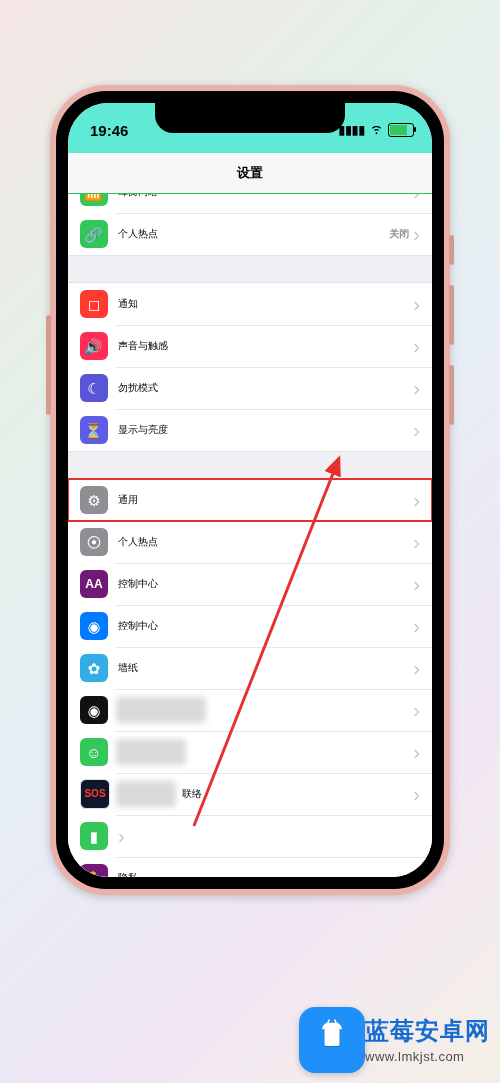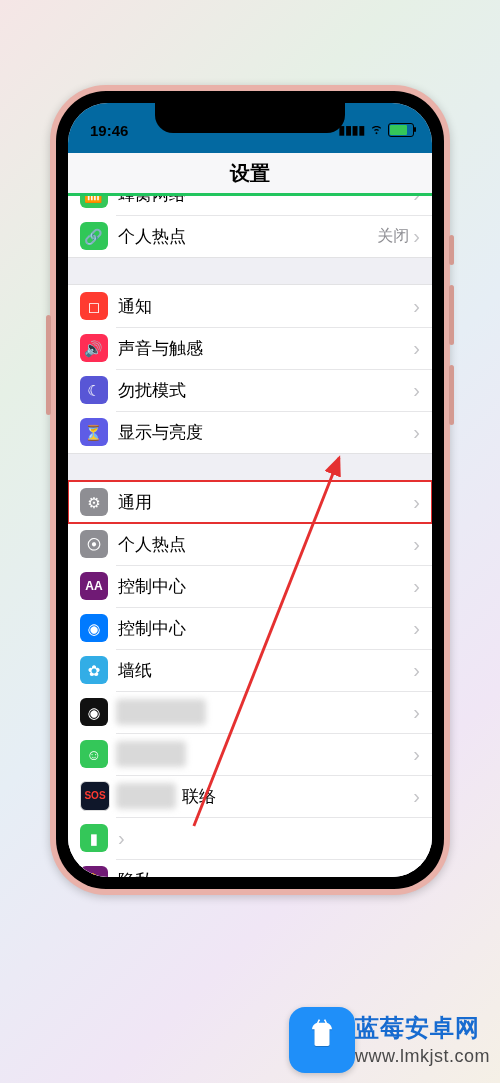--- a/index.html
+++ b/index.html
@@ -64,21 +64,21 @@
   }
   .statusbar {
     height: 46px;
     display: flex;
     align-items: center;
     justify-content: space-between;
     padding: 4px 18px 0 22px;
     font-size: 15px;
     font-weight: 600;
     color: #000;
-    background: #0369a1;
+    background: #5eead4;
     position: relative;
   }
   .status-left { flex: 0 0 auto; }
   .status-right {
     flex: 0 0 auto;
     display: flex;
     align-items: center;
     gap: 4px;
   }
   .signal-icon, .wifi-icon { font-size: 12px; color:#000; }
@@ -100,25 +100,25 @@
   .battery-fill {
     position:absolute;
     left:1px; top:1px; bottom:1px;
     width: 70%;
     background:#34c759;
     border-radius:1px;
   }
   .navbar {
     height: 40px;
     background: #f7f7f9;
-    border-bottom: 3px solid #22c55e;
+    border-bottom: 1px solid #22c55e;
     display: flex;
     align-items: center;
     justify-content: center;
-    font-size: 20px;
+    font-size: 13px;
     font-weight: 600;
     color: #000;
   }
 
   .content {
     background: #efeff4;
     height: calc(100% - 86px);
     overflow: hidden;
   }
   .group {
@@ -150,27 +150,28 @@
     display: flex;
     align-items: center;
     justify-content: center;
     color: #fff;
     font-size: 15px;
     line-height: 1;
     margin-right: 10px;
   }
   .label {
     flex: 1 1 auto;
-    font-size: 17px;
+    font-size: 10px;
     color: #000;
   }
   .detail {
     color: #8e8e93;
-    font-size: 16px;
+    font-size: 10px;
     margin-right: 4px;
+    font-weight: bold;
   }
   .chev {
     color: #c5c5c8;
     padding-right: 12px;
     font-size: 20px;
     line-height: 1;
   }
   .highlight {
     outline: 2px solid #e53030;
     outline-offset: -1px;
@@ -220,21 +221,21 @@
     flex-direction:column;
     line-height:1.4;
   }
   .wm-title {
     font-size: 24px;
     font-weight: 700;
     color: #176bd0;
     letter-spacing: 1px;
   }
   .wm-url {
-    font-size: 18px;
+    font-size: 13px;
     color: #4a4a4a;
     letter-spacing: 0.5px;
   }
 
   
   .bg-green { background:#34c759; }
   .bg-green2 { background:#30c758; }
   .bg-red   { background:#ff3b30; }
   .bg-pink  { background:#ff2d55; }
   .bg-purple{ background:#5856d6; }

